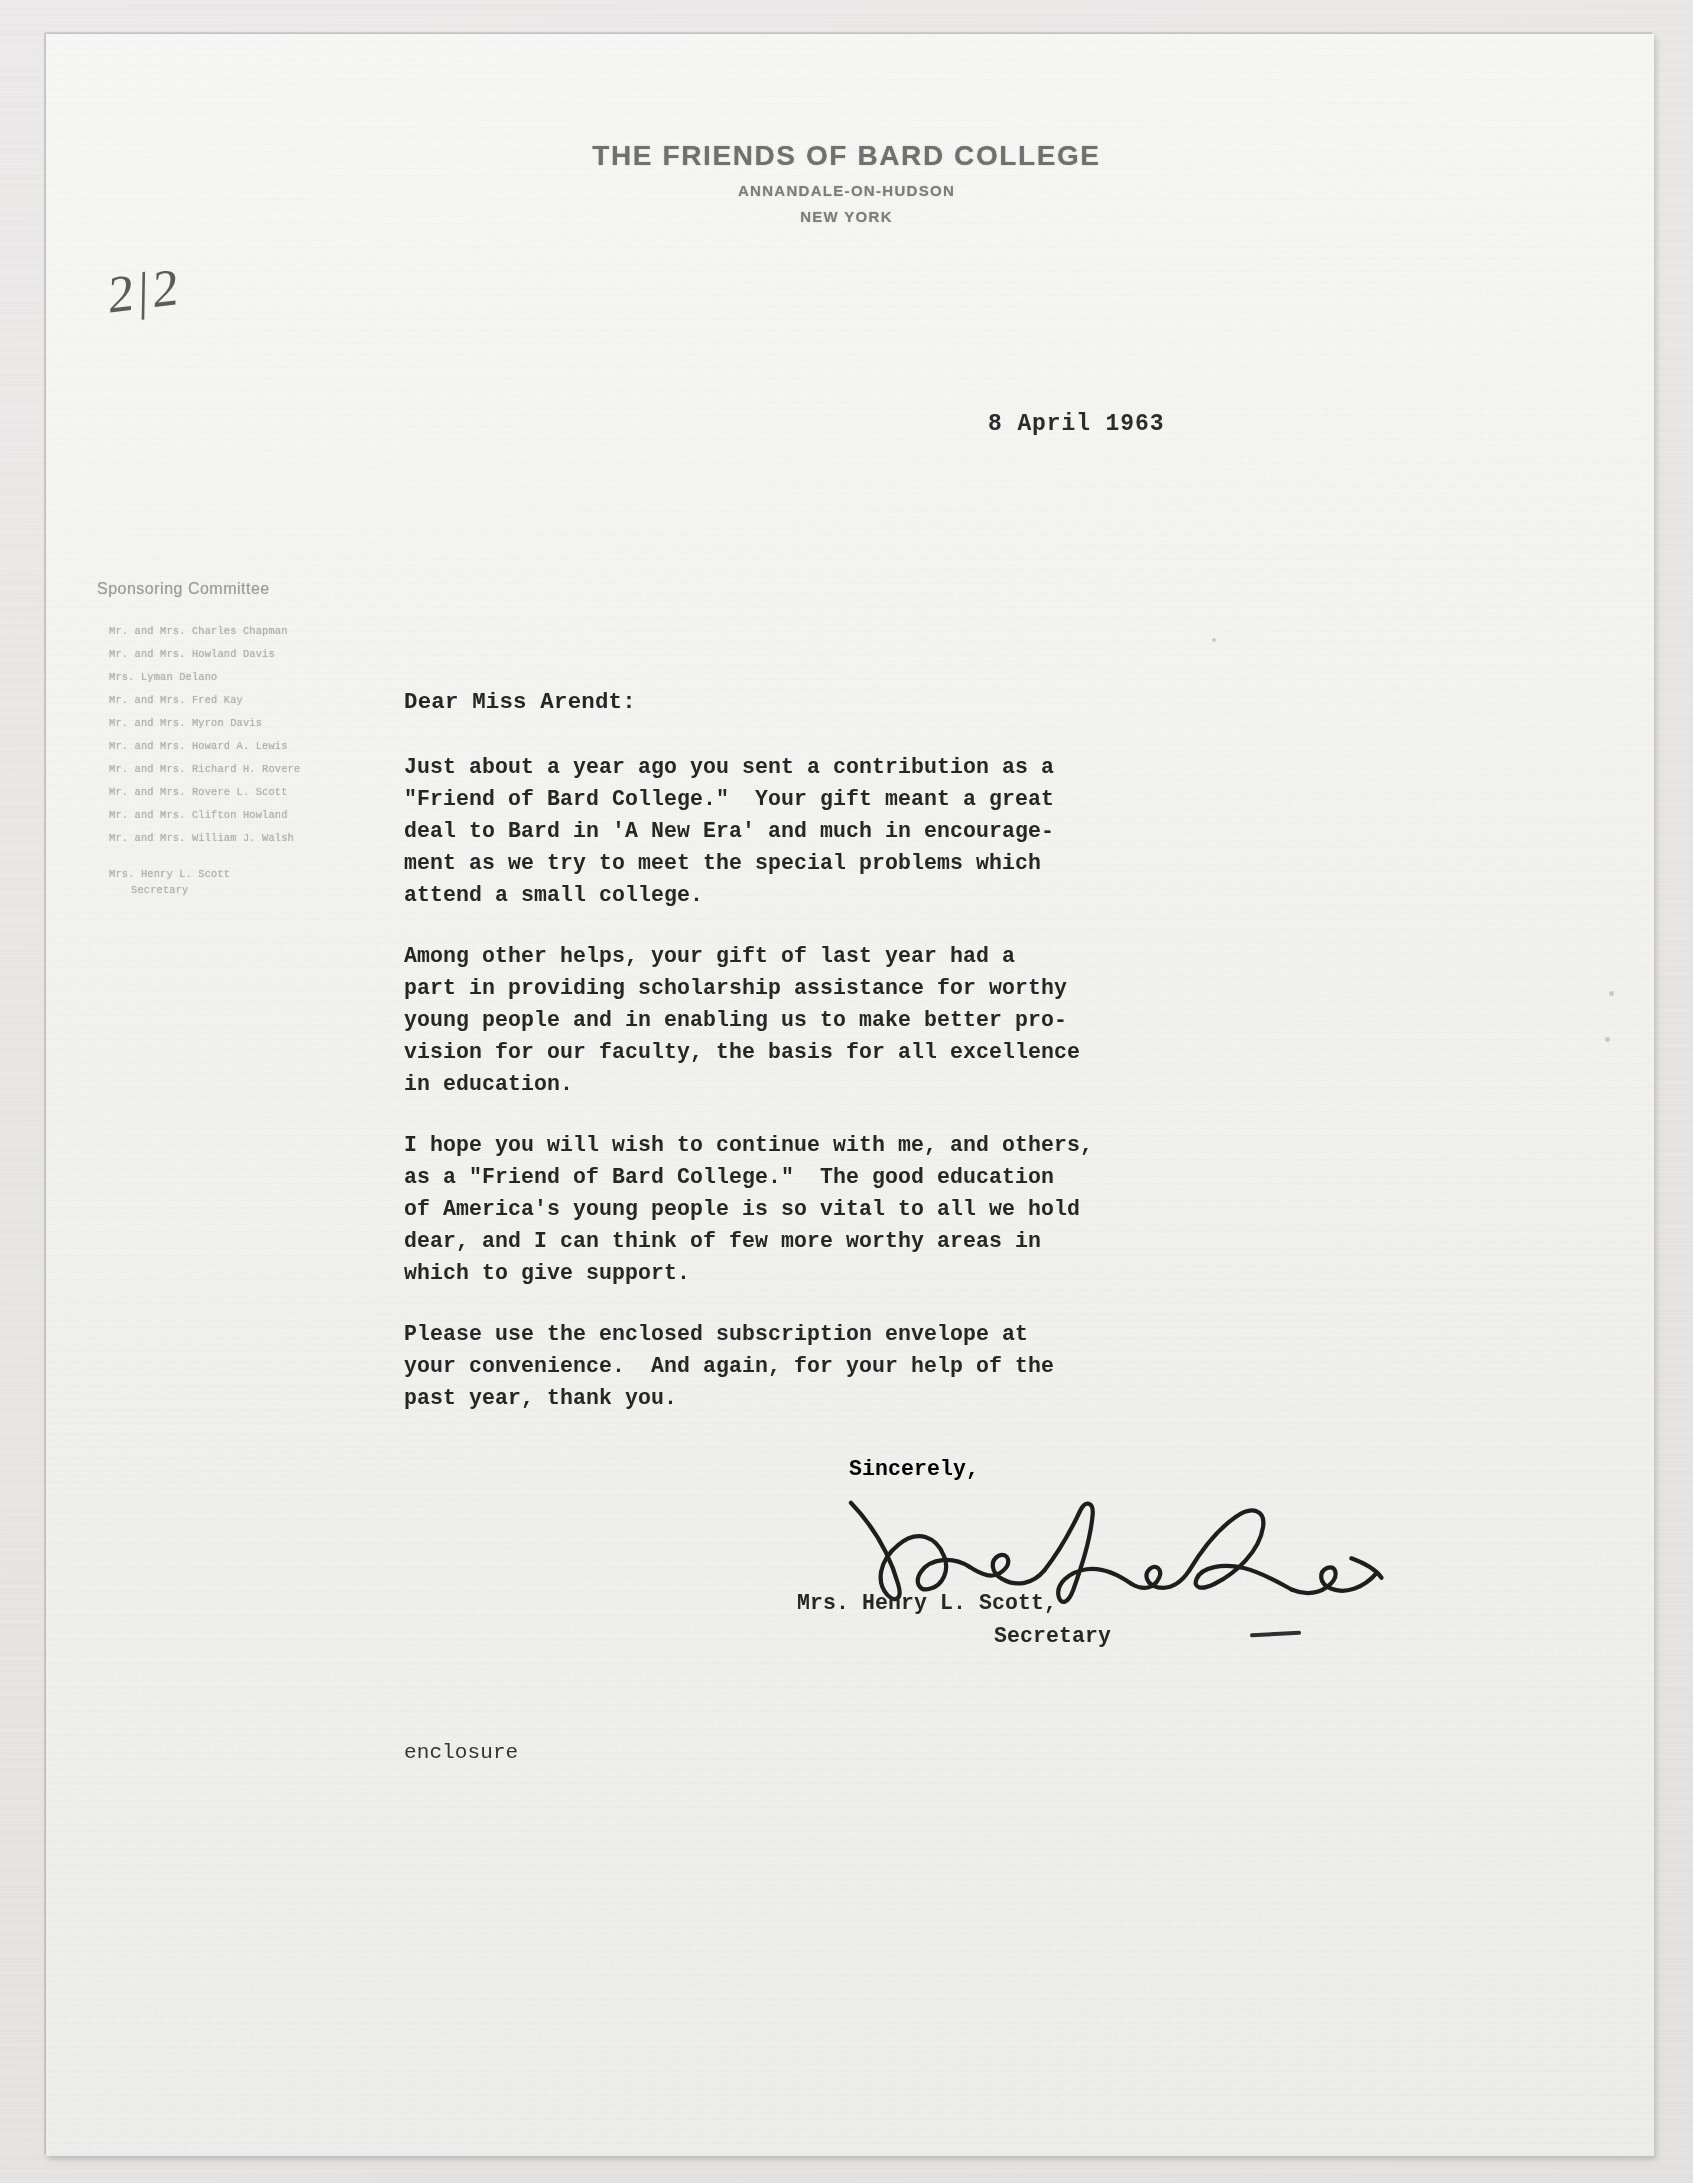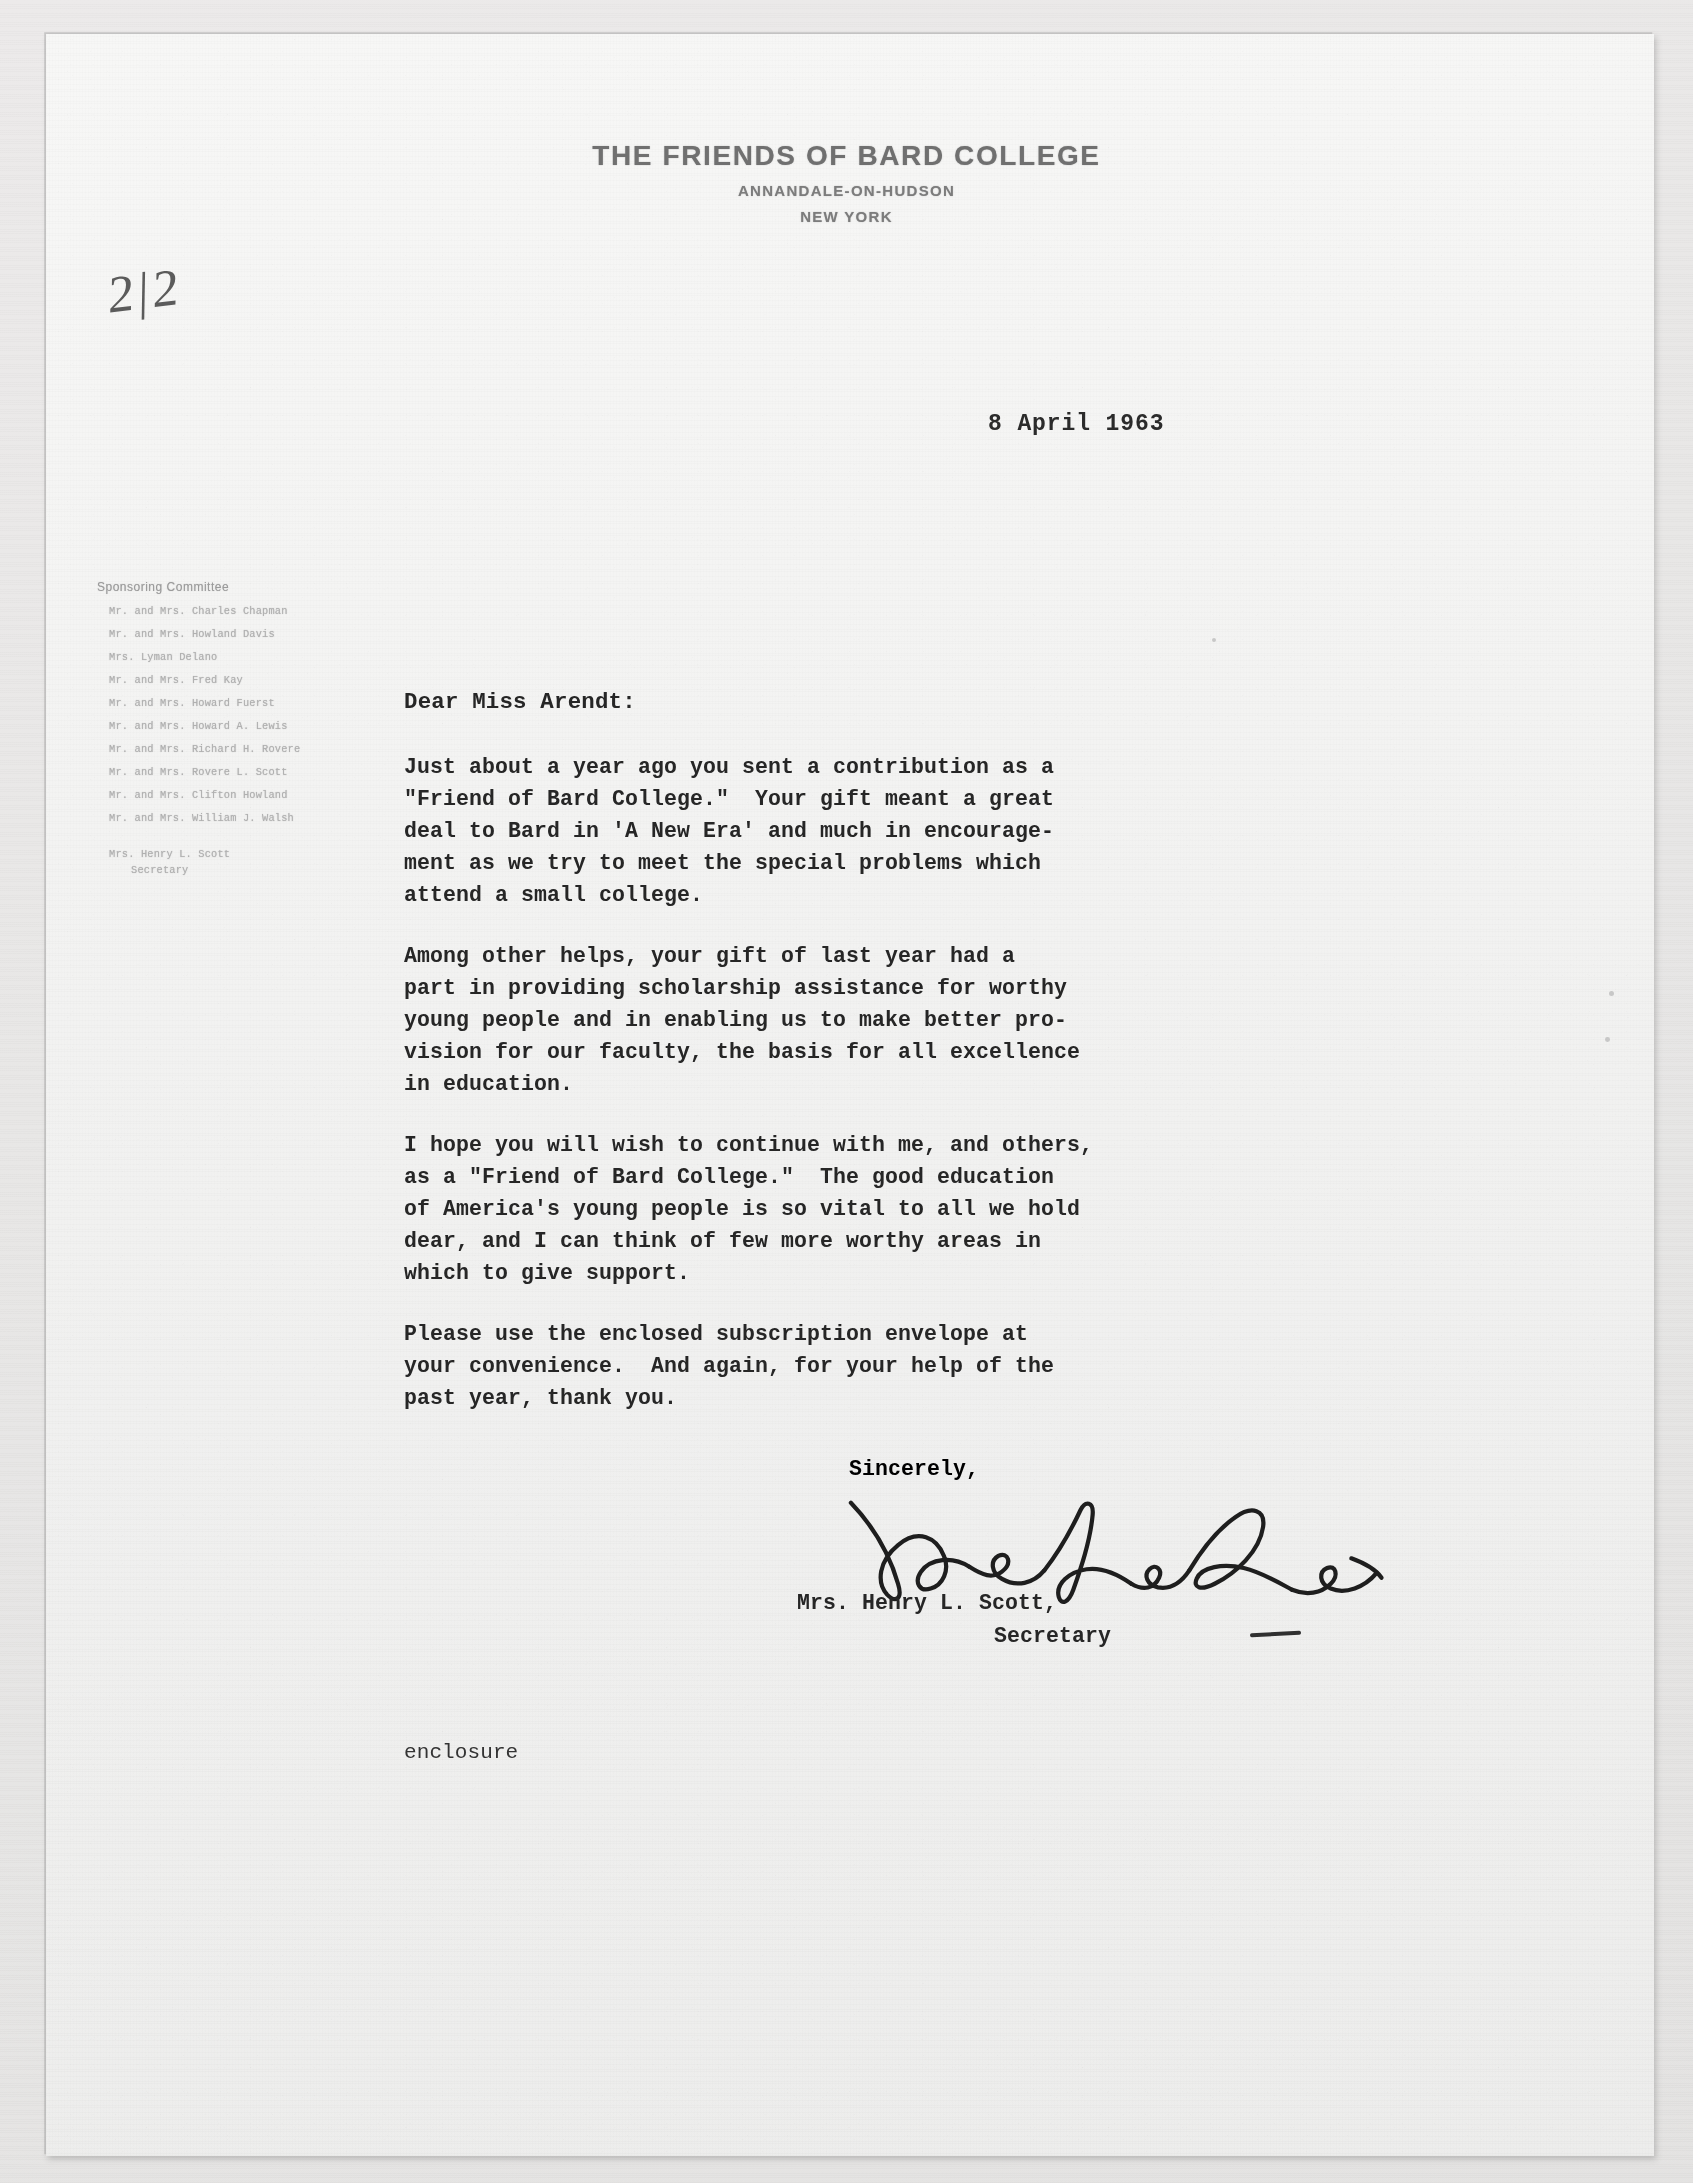--- a/index.html
+++ b/index.html
@@ -114,24 +114,24 @@
 
   
   .committee {
     position: absolute;
     left: 97px;
     top: 580px;
     width: 284px;
     color: #a9a9a9;
   }
   .committee-title {
-    font-size: 12px;
+    font-size: 16px;
     color: #9b9b9b;
     letter-spacing: 0.5px;
-    margin-bottom: 12px;
+    margin-bottom: 28px;
     text-shadow: 0 0 0.9px rgba(170,170,170,.7);
   }
   .committee-list {
     list-style: none;
     margin: 0;
     padding: 0 0 0 12px;
   }
   .committee-list li {
     font-family: "Liberation Mono", monospace;
     font-size: 10.3px;
@@ -268,21 +268,21 @@
 
   <div class="date-line">8 April 1963</div>
 
   <div class="committee">
     <div class="committee-title">Sponsoring Committee</div>
     <ul class="committee-list">
       <li>Mr. and Mrs. Charles Chapman</li>
       <li>Mr. and Mrs. Howland Davis</li>
       <li>Mrs. Lyman Delano</li>
       <li>Mr. and Mrs. Fred Kay</li>
-      <li>Mr. and Mrs. Howard Fuerst</li>
+      <li>Mr. and Mrs. Myron Davis</li>
       <li>Mr. and Mrs. Howard A. Lewis</li>
       <li>Mr. and Mrs. Richard H. Rovere</li>
       <li>Mr. and Mrs. Rovere L. Scott</li>
       <li>Mr. and Mrs. Clifton Howland</li>
       <li>Mr. and Mrs. William J. Walsh</li>
     </ul>
     <div class="committee-sec">
       <span>Mrs. Henry L. Scott</span>
       <span class="role">Secretary</span>
     </div>

